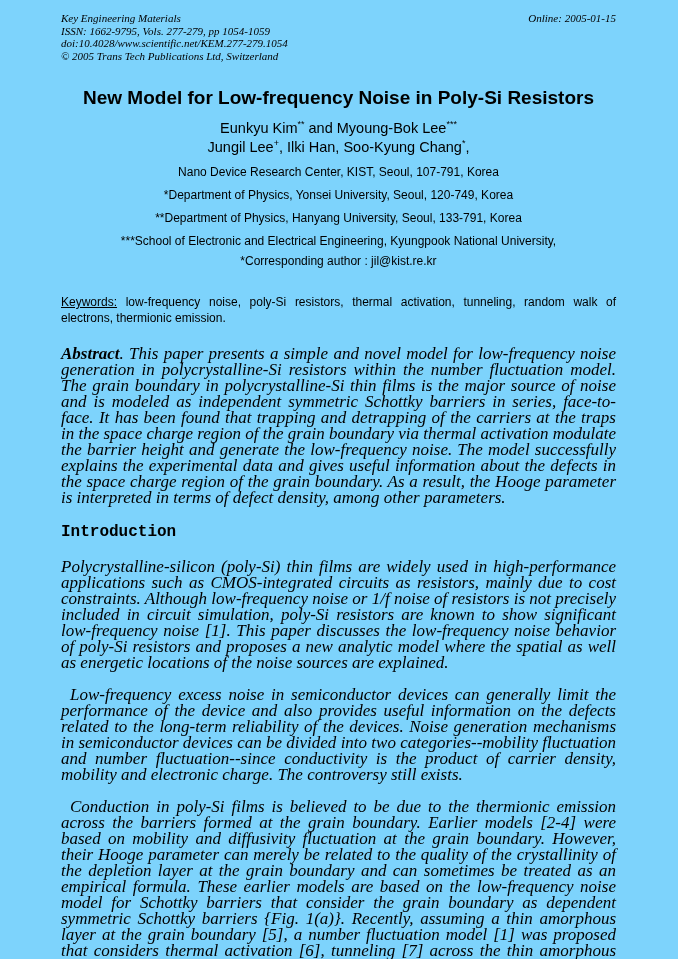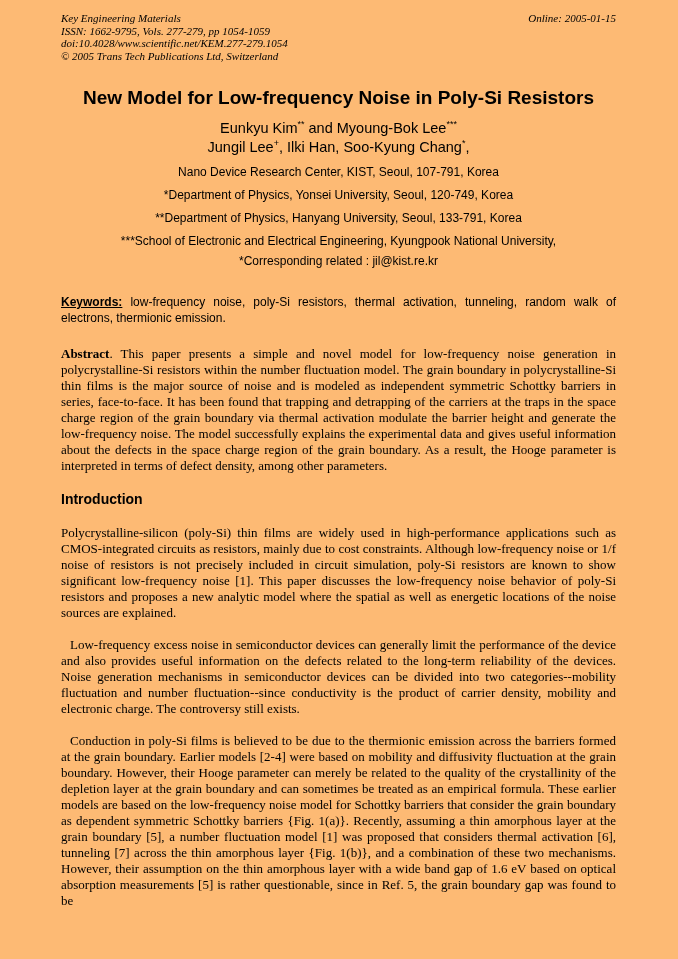--- a/index.html
+++ b/index.html
@@ -1,21 +1,21 @@
 <!DOCTYPE html>
 <html><head>
 <meta charset="utf-8">
 <style>
   html, body { margin: 0; padding: 0; background: #e8e8e8; }
   .page {
     position: relative;
     width: 678px;
     height: 959px;
     margin: 0 auto;
-    background: #fdba74;
+    background: #7dd3fc;
     color: #000000;
     box-sizing: border-box;
     padding: 12px 62px 0 61px;
     font-family: "Liberation Serif", serif;
     overflow: hidden;
   }
   
   .hdr {
     display: flex;
     justify-content: space-between;
@@ -60,35 +60,36 @@
   .affil-cont { margin-top: 0; }
   .affil-corr { margin-top: 4px; }
   
   .keywords {
     margin-top: 25px;
     font-family: "Liberation Sans", sans-serif;
     font-size: 12px;
     line-height: 16px;
     text-align: justify;
   }
-  .kw-label { font-weight: bold; text-decoration: underline; }
+  .kw-label { font-weight: normal; text-decoration: underline; }
   
   .body-par {
-    font-size: 13px;
+    font-size: 17px;
     line-height: 16px;
     text-align: justify;
     margin: 0;
+    font-style: italic;
   }
   .abstract { margin-top: 20px; }
   .abs-label { font-weight: bold; }
   .sec-heading {
     margin: 17px 0 0 0;
-    font-size: 14px;
+    font-size: 16px;
     font-weight: bold;
-    font-family: Liberation Sans, sans-serif;
+    font-family: Liberation Mono, monospace;
   }
   .par-first { margin-top: 18px; }
   .par-next  { margin-top: 16px; text-indent: 9px; }
 </style>
 </head>
 <body>
 
 <div class="page">
 
   <div class="hdr">
@@ -106,21 +107,21 @@
   <div class="authors">
     <div><span>Eunkyu Kim</span><sup class="auth-sup">**</sup><span> and </span><span>Myoung-Bok Lee</span><sup class="auth-sup">***</sup></div>
     <div><span>Jungil Lee</span><sup class="auth-sup">+</sup><span>, </span><span>Ilki Han</span><span>, </span><span>Soo-Kyung Chang</span><sup class="auth-sup">*</sup><span>,</span></div>
   </div>
 
   <div class="affils">
     <div class="affil">Nano Device Research Center, KIST, Seoul, 107-791, Korea</div>
     <div class="affil">*Department of Physics, Yonsei University, Seoul, 120-749, Korea</div>
     <div class="affil">**Department of Physics, Hanyang University, Seoul, 133-791, Korea</div>
     <div class="affil">***School of Electronic and Electrical Engineering, Kyungpook National University,</div>
-    <div class="affil affil-corr">*Corresponding related : jil@kist.re.kr</div>
+    <div class="affil affil-corr">*Corresponding author : jil@kist.re.kr</div>
   </div>
 
   <p class="keywords"><span class="kw-label">Keywords:</span><span> low-frequency noise, poly-Si resistors, thermal activation, tunneling, random walk of electrons, thermionic emission.</span></p>
 
   <p class="body-par abstract"><span class="abs-label">Abstract</span><span>. This paper presents a simple and novel model for low-frequency noise generation in polycrystalline-Si resistors within the number fluctuation model. The grain boundary in polycrystalline-Si thin films is the major source of noise and is modeled as independent symmetric Schottky barriers in series, face-to-face. It has been found that trapping and detrapping of the carriers at the traps in the space charge region of the grain boundary via thermal activation modulate the barrier height and generate the low-frequency noise. The model successfully explains the experimental data and gives useful information about the defects in the space charge region of the grain boundary. As a result, the Hooge parameter is interpreted in terms of defect density, among other parameters.</span></p>
 
   <h2 class="sec-heading">Introduction</h2>
 
   <p class="body-par par-first">Polycrystalline-silicon (poly-Si) thin films are widely used in high-performance applications such as CMOS-integrated circuits as resistors, mainly due to cost constraints. Although low-frequency noise or 1/f noise of resistors is not precisely included in circuit simulation, poly-Si resistors are known to show significant low-frequency noise [1]. This paper discusses the low-frequency noise behavior of poly-Si resistors and proposes a new analytic model where the spatial as well as energetic locations of the noise sources are explained.</p>
   <p class="body-par par-next">Low-frequency excess noise in semiconductor devices can generally limit the performance of the device and also provides useful information on the defects related to the long-term reliability of the devices. Noise generation mechanisms in semiconductor devices can be divided into two categories--mobility fluctuation and number fluctuation--since conductivity is the product of carrier density, mobility and electronic charge. The controversy still exists.</p>

